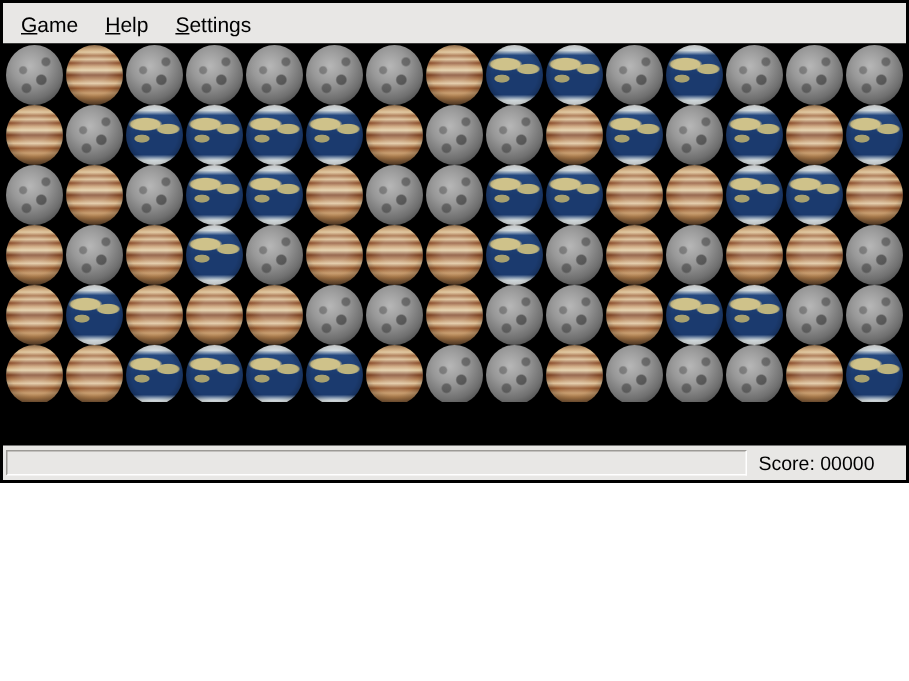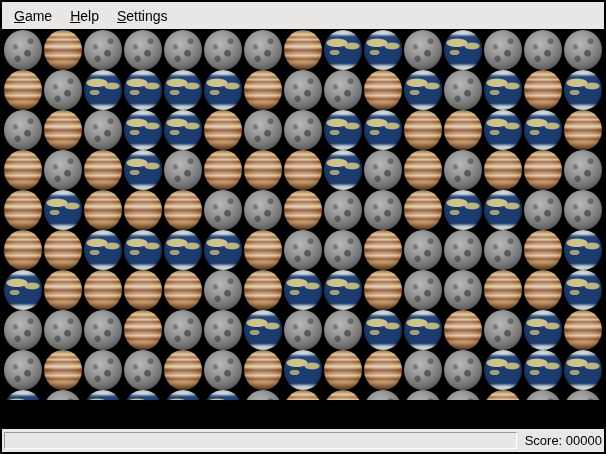--- a/index.html
+++ b/index.html
@@ -1,19 +1,19 @@
 <!DOCTYPE html>
 <html><head>
 <meta charset="utf-8">
 <style>
   html, body { margin: 0; padding: 0; background: #ffffff; }
   * { box-sizing: border-box; }
 
   .window {
-    width: 606px; height: 454px;
+    width: 606px; height: 322px;
     border: 2px solid #000000;
     background: #000000;
     display: flex; flex-direction: column;
     font-family: "Liberation Sans", sans-serif;
     overflow: hidden;
   }
 
   
   .menubar {
     height: 27px; flex: 0 0 27px;
@@ -69,21 +69,21 @@
       linear-gradient(180deg,
         #f2f4f4 0%, #dfe8ec 9%, #25497f 17%, #1b3a6e 50%,
         #1b3a6e 83%, #dde6ea 92%, #eef2f3 100%);
   }
 
   
   .statusbar {
     height: 23px; flex: 0 0 23px;
     background: #e8e7e5;
     display: flex; align-items: center;
-    padding: 2px 0 2px 2px;
+    padding: 2px 19px 2px 2px;
     margin-top: 29px;
   }
   .status-message {
     flex: 1 1 auto; height: 17px;
     background: #e8e7e5;
     border-top: 1px solid #9c9a96;
     border-left: 1px solid #9c9a96;
     border-bottom: 1px solid #ffffff;
     border-right: 1px solid #ffffff;
     margin-right: 8px;

